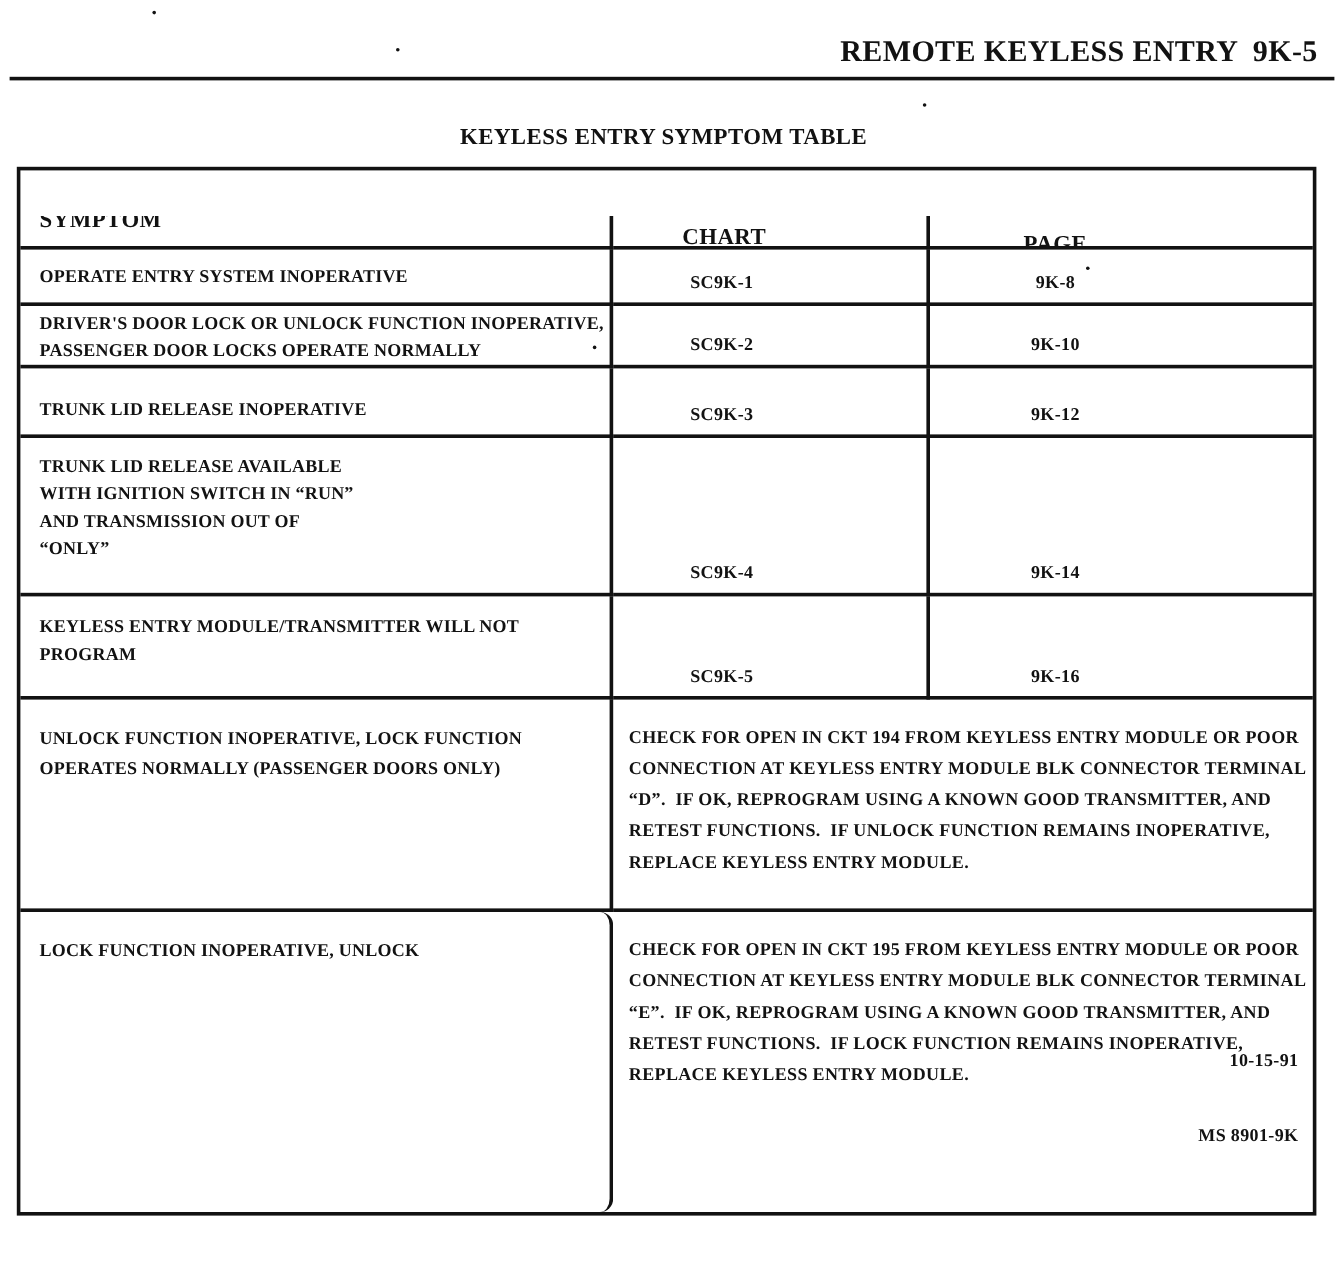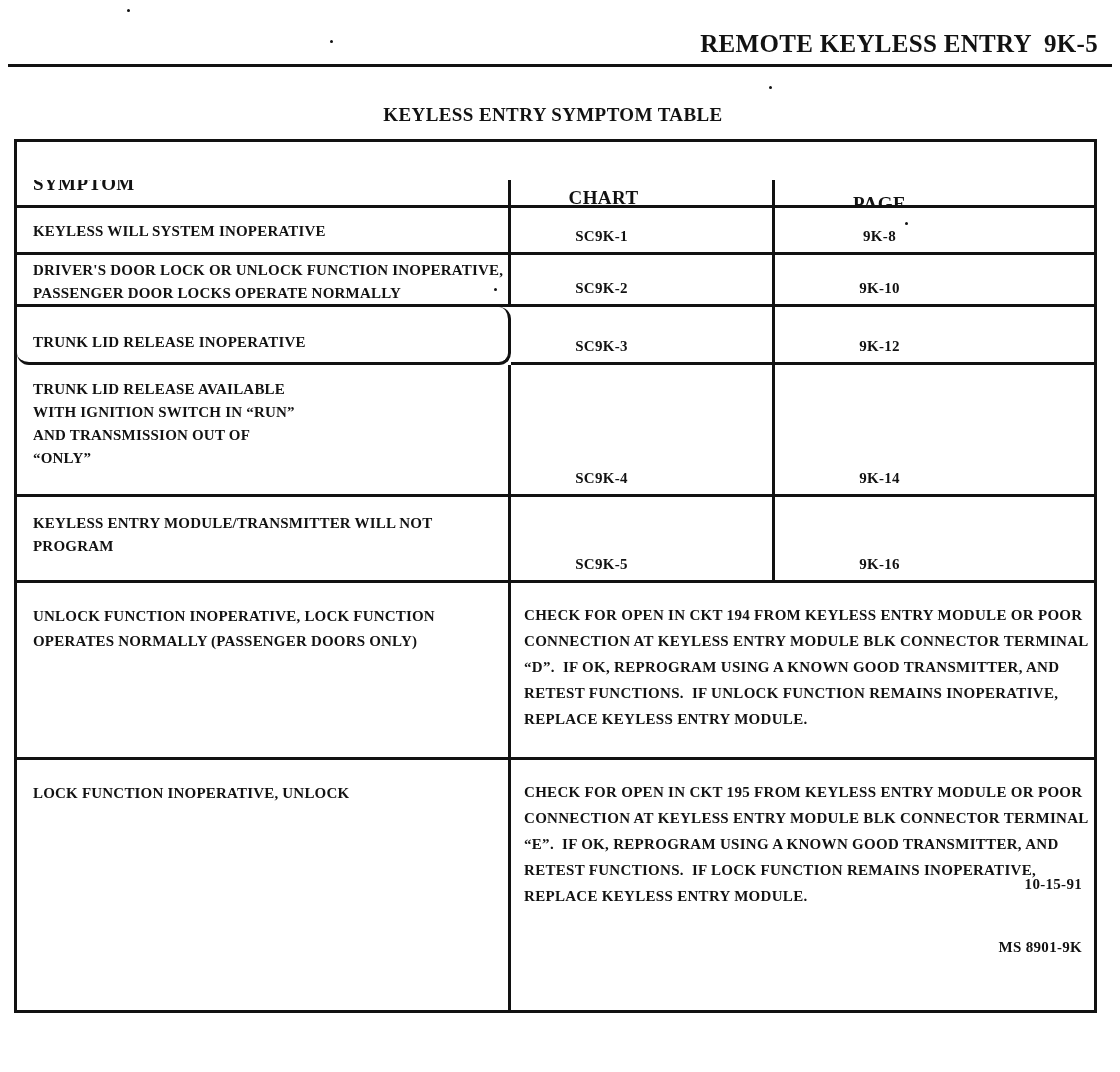--- a/index.html
+++ b/index.html
@@ -54,25 +54,25 @@
   .ch-h{display:flex; align-items:center; justify-content:center; padding-top:10px; padding-right:76px;}
   .pg-h{display:flex; align-items:center; justify-content:center; padding-top:22px; padding-right:110px;}
   
   .sym{
     font-size:15px; line-height:23px; letter-spacing:0.2px;
     padding-left:16px; padding-right:8px;
   }
   .sym > div{white-space:pre;}
   .s1{display:flex; align-items:center; padding-top:2px;}
   .s2{padding-top:4px;}
-  .s3{display:flex; align-items:flex-end; padding-bottom:8px;border-radius:12px;}
+  .s3{display:flex; align-items:flex-end; padding-bottom:8px;}
   .s4{padding-top:13px;}
   .s5{padding-top:15px;}
   .s6{padding-top:21px; line-height:25px;}
-  .s7{padding-top:21px; line-height:25px;}
+  .s7{padding-top:21px; line-height:25px;border-radius:11px;}
   
   .val{
     font-size:15px; letter-spacing:0.3px;
     display:flex; align-items:flex-end; justify-content:center;
     padding-bottom:7px;
   }
   .val.ch{padding-right:80px;}
   .val.pg{padding-right:110px;}
   .val.lift{}
   
@@ -99,21 +99,21 @@
 
   <div class="tbl-title">KEYLESS ENTRY SYMPTOM TABLE</div>
 
   <div class="tbl">
 
     <div class="c hdr sym-h">SYMPTOM</div>
     <div class="c hdr ch-h">CHART</div>
     <div class="c hdr pg-h lastcol">PAGE</div>
 
     <div class="c sym s1">
-        <div>KEYLESS WILL SYSTEM INOPERATIVE</div>
+        <div>OPERATE ENTRY SYSTEM INOPERATIVE</div>
       </div>
     <div class="c val ch">SC9K-1</div>
     <div class="c val pg lastcol">9K-8</div>
 
     <div class="c sym s2">
         <div>DRIVER'S DOOR LOCK OR UNLOCK FUNCTION INOPERATIVE,</div>
         <div>PASSENGER DOOR LOCKS OPERATE NORMALLY</div>
       </div>
     <div class="c val ch">SC9K-2</div>
     <div class="c val pg lastcol">9K-10</div>

